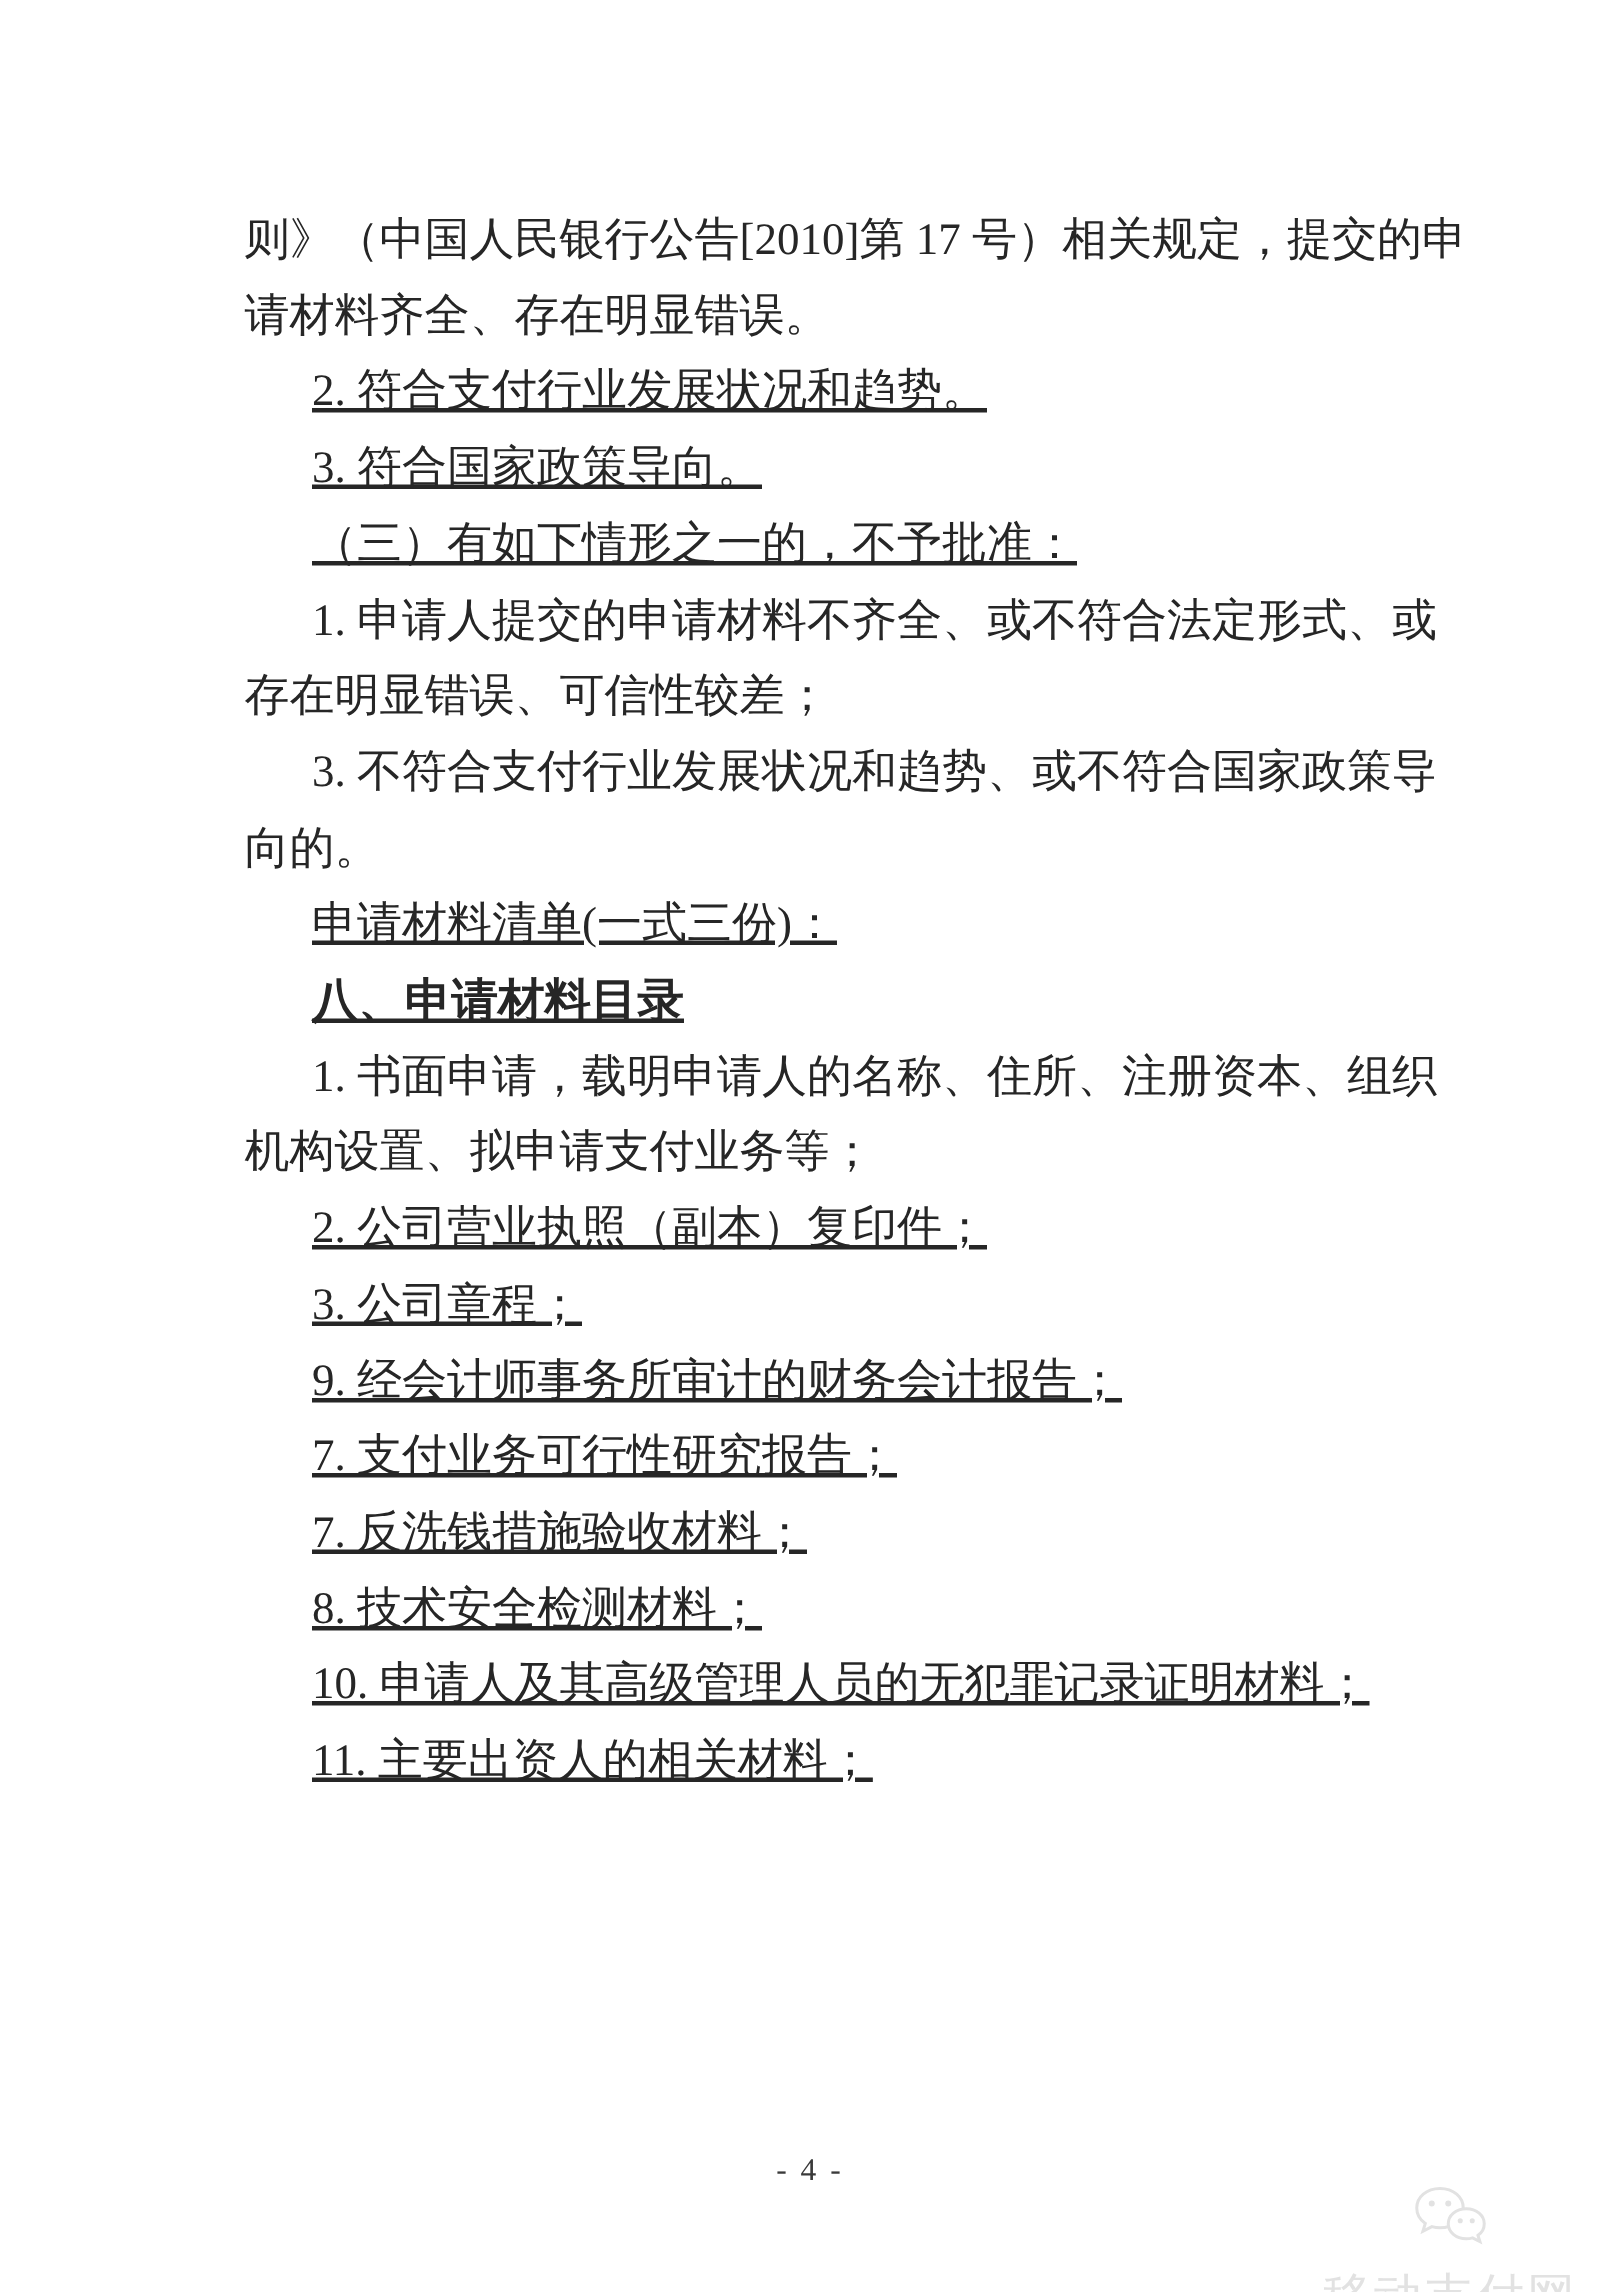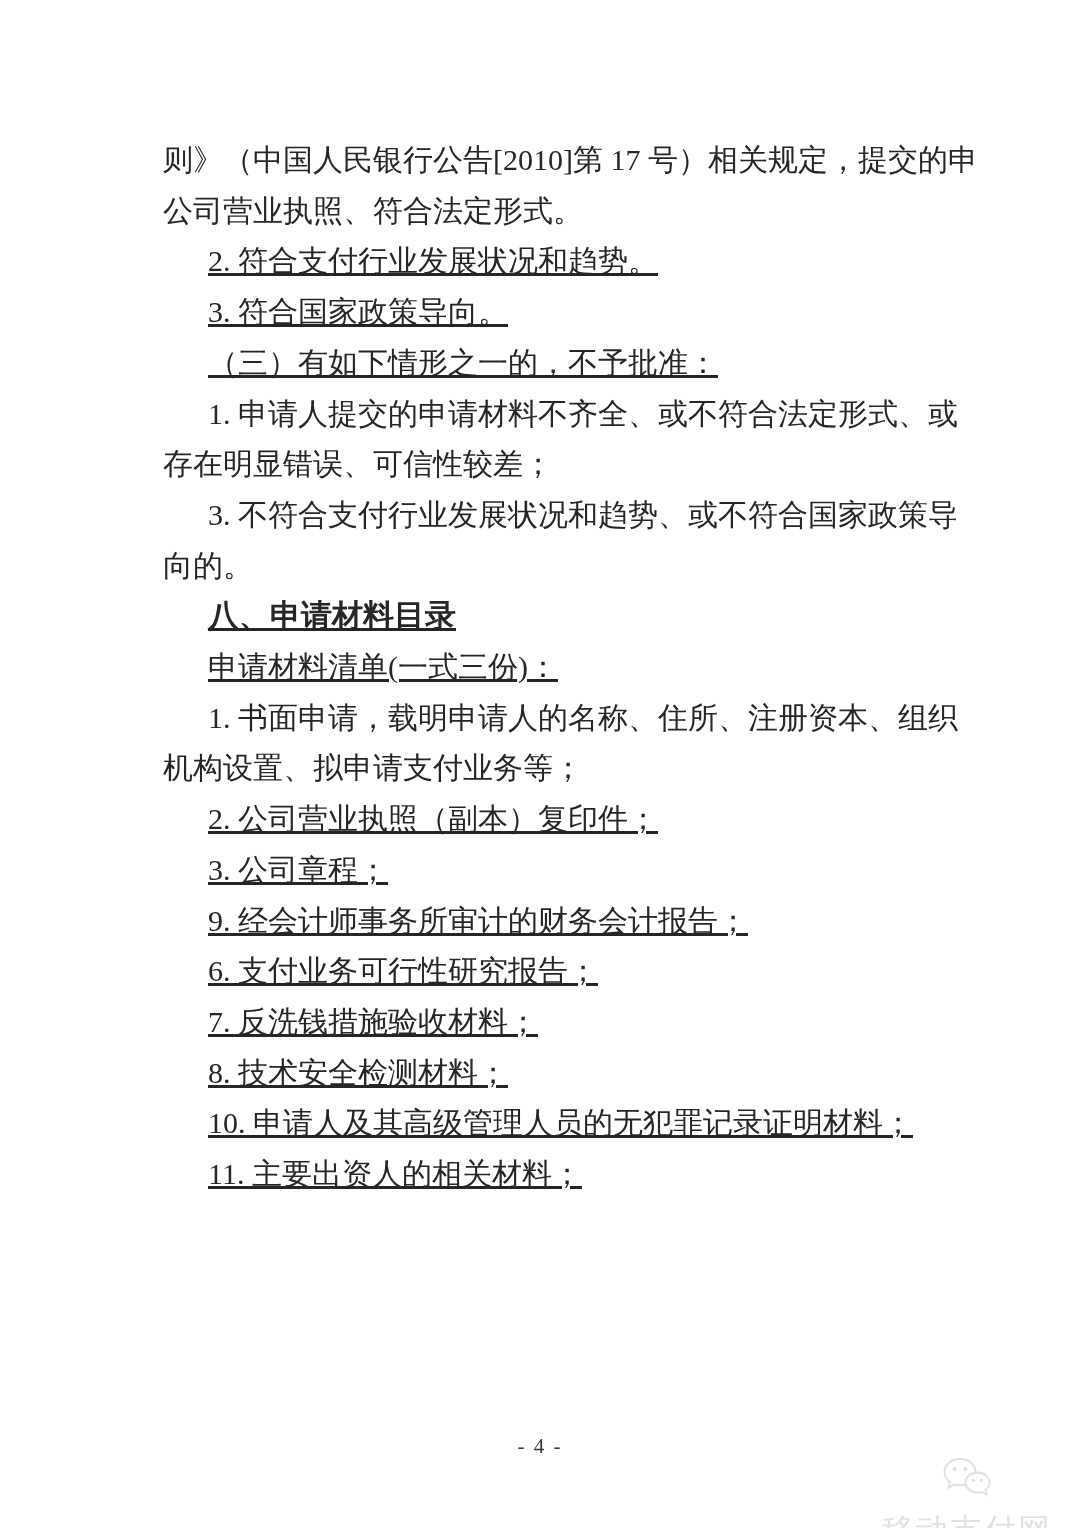--- a/index.html
+++ b/index.html
@@ -87,60 +87,60 @@
   }
 </style>
 </head>
 <body>
 
 <div class="page">
 
   <div class="content">
       <div class="para body">
         <div class="line fill"><span class="ch">则</span><span class="ch">》</span><span class="ch">（</span><span class="ch">中</span><span class="ch">国</span><span class="ch">人</span><span class="ch">民</span><span class="ch">银</span><span class="ch">行</span><span class="ch">公</span><span class="ch">告</span><span class="ch">[</span><span class="ch">2</span><span class="ch">0</span><span class="ch">1</span><span class="ch">0</span><span class="ch">]</span><span class="ch">第</span><span class="ch"> </span><span class="ch">1</span><span class="ch">7</span><span class="ch"> </span><span class="ch">号</span><span class="ch">）</span><span class="ch">相</span><span class="ch">关</span><span class="ch">规</span><span class="ch">定</span><span class="ch">，</span><span class="ch">提</span><span class="ch">交</span><span class="ch">的</span><span class="ch">申</span></div>
-        <div class="line">公司营业执照、符合法定形式。</div>
+        <div class="line">请材料齐全、存在明显错误。</div>
       </div>
       <div class="para body">
         <div class="line indent">2. 符合支付行业发展状况和趋势。</div>
       </div>
       <div class="para body">
         <div class="line indent">3. 符合国家政策导向。</div>
       </div>
       <div class="para body">
         <div class="line indent">（三）有如下情形之一的，不予批准：</div>
       </div>
       <div class="para body">
         <div class="line fill"><span class="indent-spacer"></span><span class="ch">1</span><span class="ch">.</span><span class="ch"> </span><span class="ch">申</span><span class="ch">请</span><span class="ch">人</span><span class="ch">提</span><span class="ch">交</span><span class="ch">的</span><span class="ch">申</span><span class="ch">请</span><span class="ch">材</span><span class="ch">料</span><span class="ch">不</span><span class="ch">齐</span><span class="ch">全</span><span class="ch">、</span><span class="ch">或</span><span class="ch">不</span><span class="ch">符</span><span class="ch">合</span><span class="ch">法</span><span class="ch">定</span><span class="ch">形</span><span class="ch">式</span><span class="ch">、</span><span class="ch">或</span></div>
         <div class="line">存在明显错误、可信性较差；</div>
       </div>
       <div class="para body">
         <div class="line fill"><span class="indent-spacer"></span><span class="ch">3</span><span class="ch">.</span><span class="ch"> </span><span class="ch">不</span><span class="ch">符</span><span class="ch">合</span><span class="ch">支</span><span class="ch">付</span><span class="ch">行</span><span class="ch">业</span><span class="ch">发</span><span class="ch">展</span><span class="ch">状</span><span class="ch">况</span><span class="ch">和</span><span class="ch">趋</span><span class="ch">势</span><span class="ch">、</span><span class="ch">或</span><span class="ch">不</span><span class="ch">符</span><span class="ch">合</span><span class="ch">国</span><span class="ch">家</span><span class="ch">政</span><span class="ch">策</span><span class="ch">导</span></div>
         <div class="line">向的。</div>
       </div>
+      <div class="para body">
+        <div class="line indent">申请材料清单(一式三份)：</div>
+      </div>
       <div class="para heading">
         <div class="line indent">八、申请材料目录</div>
-      </div>
-      <div class="para body">
-        <div class="line indent">申请材料清单(一式三份)：</div>
       </div>
       <div class="para body">
         <div class="line fill"><span class="indent-spacer"></span><span class="ch">1</span><span class="ch">.</span><span class="ch"> </span><span class="ch">书</span><span class="ch">面</span><span class="ch">申</span><span class="ch">请</span><span class="ch">，</span><span class="ch">载</span><span class="ch">明</span><span class="ch">申</span><span class="ch">请</span><span class="ch">人</span><span class="ch">的</span><span class="ch">名</span><span class="ch">称</span><span class="ch">、</span><span class="ch">住</span><span class="ch">所</span><span class="ch">、</span><span class="ch">注</span><span class="ch">册</span><span class="ch">资</span><span class="ch">本</span><span class="ch">、</span><span class="ch">组</span><span class="ch">织</span></div>
         <div class="line">机构设置、拟申请支付业务等；</div>
       </div>
       <div class="para body">
         <div class="line indent">2. 公司营业执照（副本）复印件；</div>
       </div>
       <div class="para body">
         <div class="line indent">3. 公司章程；</div>
       </div>
       <div class="para body">
         <div class="line indent">9. 经会计师事务所审计的财务会计报告；</div>
       </div>
       <div class="para body">
-        <div class="line indent">6. 支付业务可行性研究报告；</div>
+        <div class="line indent">7. 支付业务可行性研究报告；</div>
       </div>
       <div class="para body">
         <div class="line indent">7. 反洗钱措施验收材料；</div>
       </div>
       <div class="para body">
         <div class="line indent">8. 技术安全检测材料；</div>
       </div>
       <div class="para body">
         <div class="line indent">10. 申请人及其高级管理人员的无犯罪记录证明材料；</div>
       </div>

